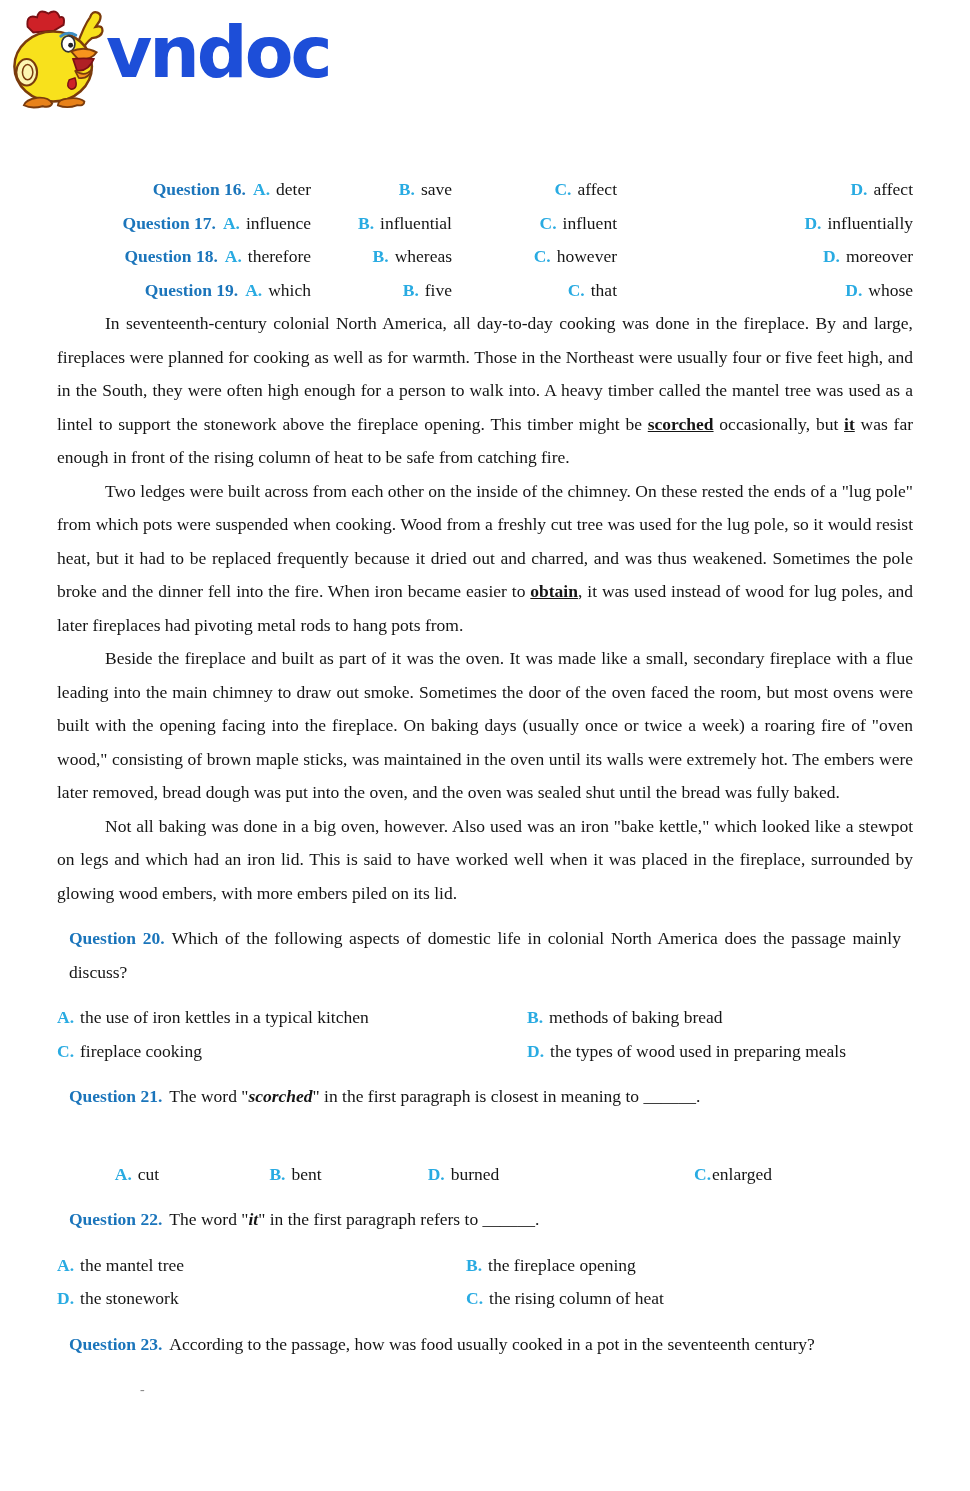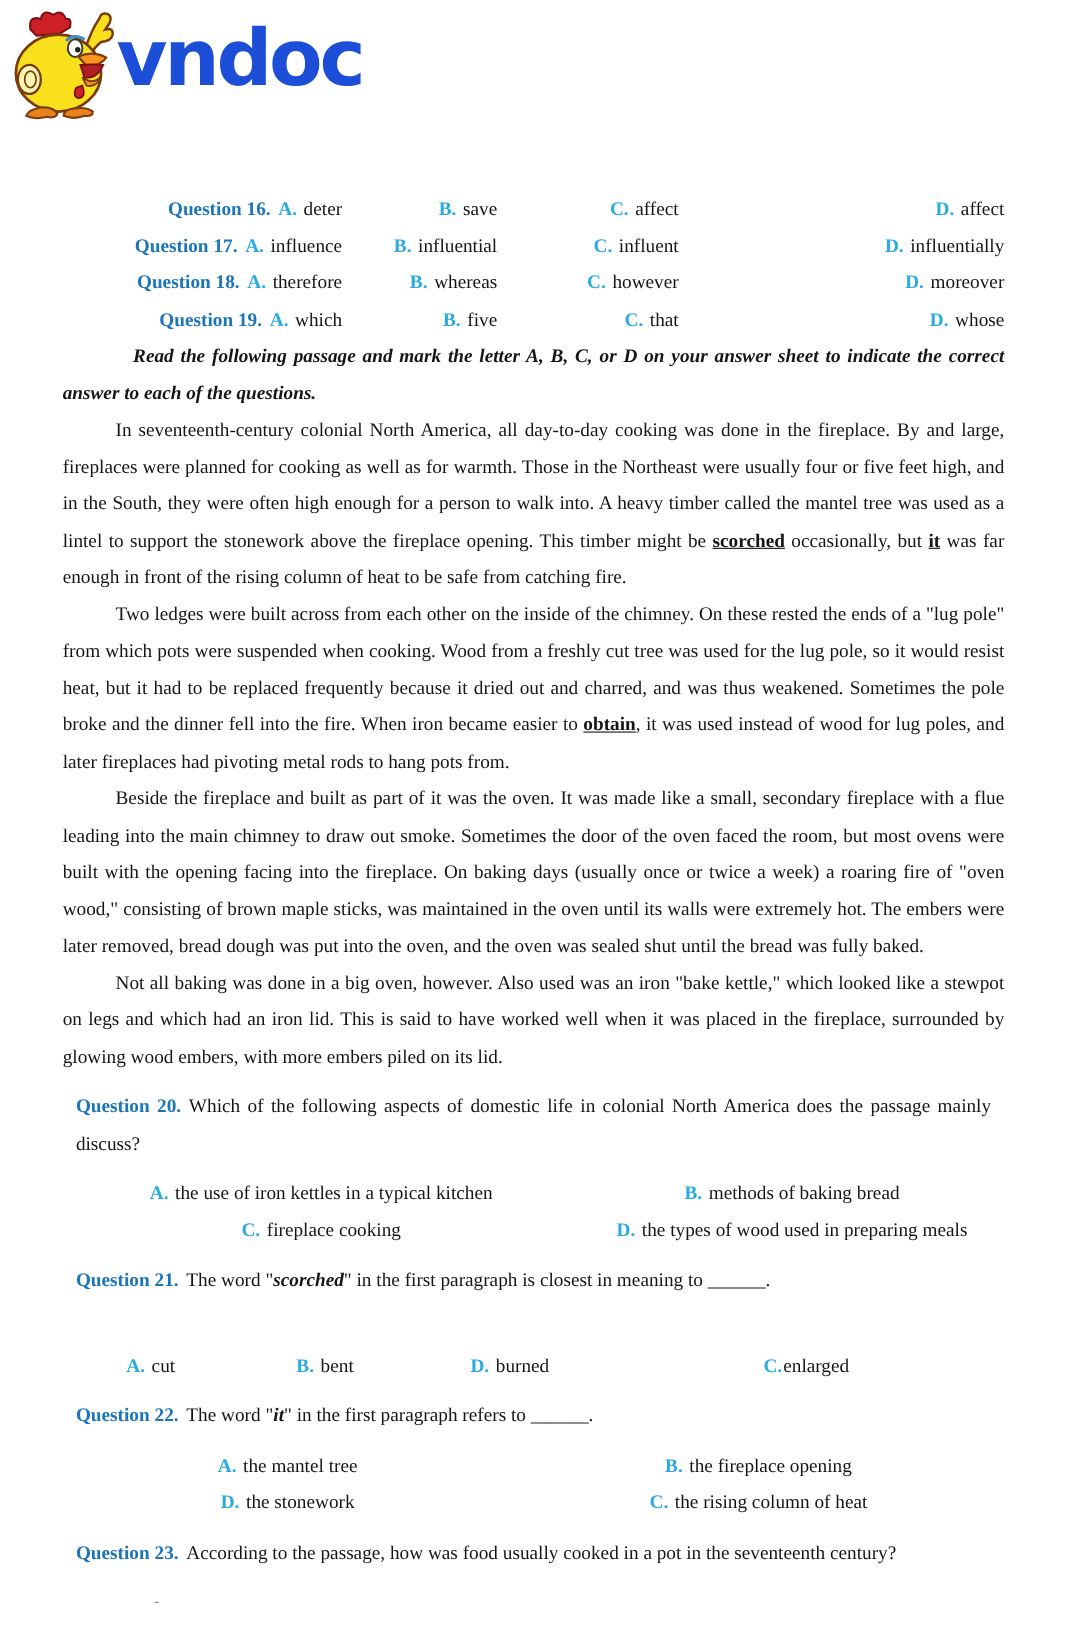--- a/index.html
+++ b/index.html
@@ -63,21 +63,21 @@
   }
   .para { text-indent: 48px; margin: 0; }
   .kw { font-weight: bold; text-decoration: underline; }
   .wordq { font-weight: bold; font-style: italic; }
 
   .q-stem { margin: 12px; }
 
   .opts-2col {
     display: grid;
     grid-template-columns: 470px auto;
-    text-align: center;
+    text-align: left;
   }
   .opts-2col.narrow { grid-template-columns: 409px auto; }
   .opts-4col {
     display: grid;
     grid-template-columns: 160px 157px 179px auto;
     text-align: center;
     margin-top: 44px;
   }
 
   .stray { color: #8a8a8a; padding-left: 83px; text-align: left; font-size: 14px; }
@@ -135,21 +135,20 @@
       <div><span class="letter">C.</span><span>however</span></div>
       <div><span class="letter">D.</span><span>moreover</span></div>
     </div>
     <div class="mc-row">
       <div><span class="qlabel">Question 19.</span><span class="letter">A.</span><span>which</span></div>
       <div><span class="letter">B.</span><span>five</span></div>
       <div><span class="letter">C.</span><span>that</span></div>
       <div><span class="letter">D.</span><span>whose</span></div>
     </div>
 
-    <p class="instruction">Read the following passage and mark the letter A, B, C, or D on your answer sheet to indicate the correct answer to each of the questions.</p>
 
     <p class="para"><span>In seventeenth-century colonial North America, all day-to-day cooking was done in the fireplace. By and large, fireplaces were planned for cooking as well as for warmth. Those in the Northeast were usually four or five feet high, and in the South, they were often high enough for a person to walk into. A heavy timber called the mantel tree was used as a lintel to support the stonework above the fireplace opening. This timber might be </span><span class="kw">scorched</span><span> occasionally, but </span><span class="kw">it</span><span> was far enough in front of the rising column of heat to be safe from catching fire.</span></p>
 
     <p class="para"><span>Two ledges were built across from each other on the inside of the chimney. On these rested the ends of a "lug pole" from which pots were suspended when cooking. Wood from a freshly cut tree was used for the lug pole, so it would resist heat, but it had to be replaced frequently because it dried out and charred, and was thus weakened. Sometimes the pole broke and the dinner fell into the fire. When iron became easier to </span><span class="kw">obtain</span><span>, it was used instead of wood for lug poles, and later fireplaces had pivoting metal rods to hang pots from.</span></p>
 
     <p class="para">Beside the fireplace and built as part of it was the oven. It was made like a small, secondary fireplace with a flue leading into the main chimney to draw out smoke. Sometimes the door of the oven faced the room, but most ovens were built with the opening facing into the fireplace. On baking days (usually once or twice a week) a roaring fire of "oven wood," consisting of brown maple sticks, was maintained in the oven until its walls were extremely hot. The embers were later removed, bread dough was put into the oven, and the oven was sealed shut until the bread was fully baked.</p>
 
     <p class="para">Not all baking was done in a big oven, however. Also used was an iron "bake kettle," which looked like a stewpot on legs and which had an iron lid. This is said to have worked well when it was placed in the fireplace, surrounded by glowing wood embers, with more embers piled on its lid.</p>
 
     <p class="q-stem"><span class="qlabel">Question 20.</span><span>Which of the following aspects of domestic life in colonial North America does the passage mainly discuss?</span></p>

